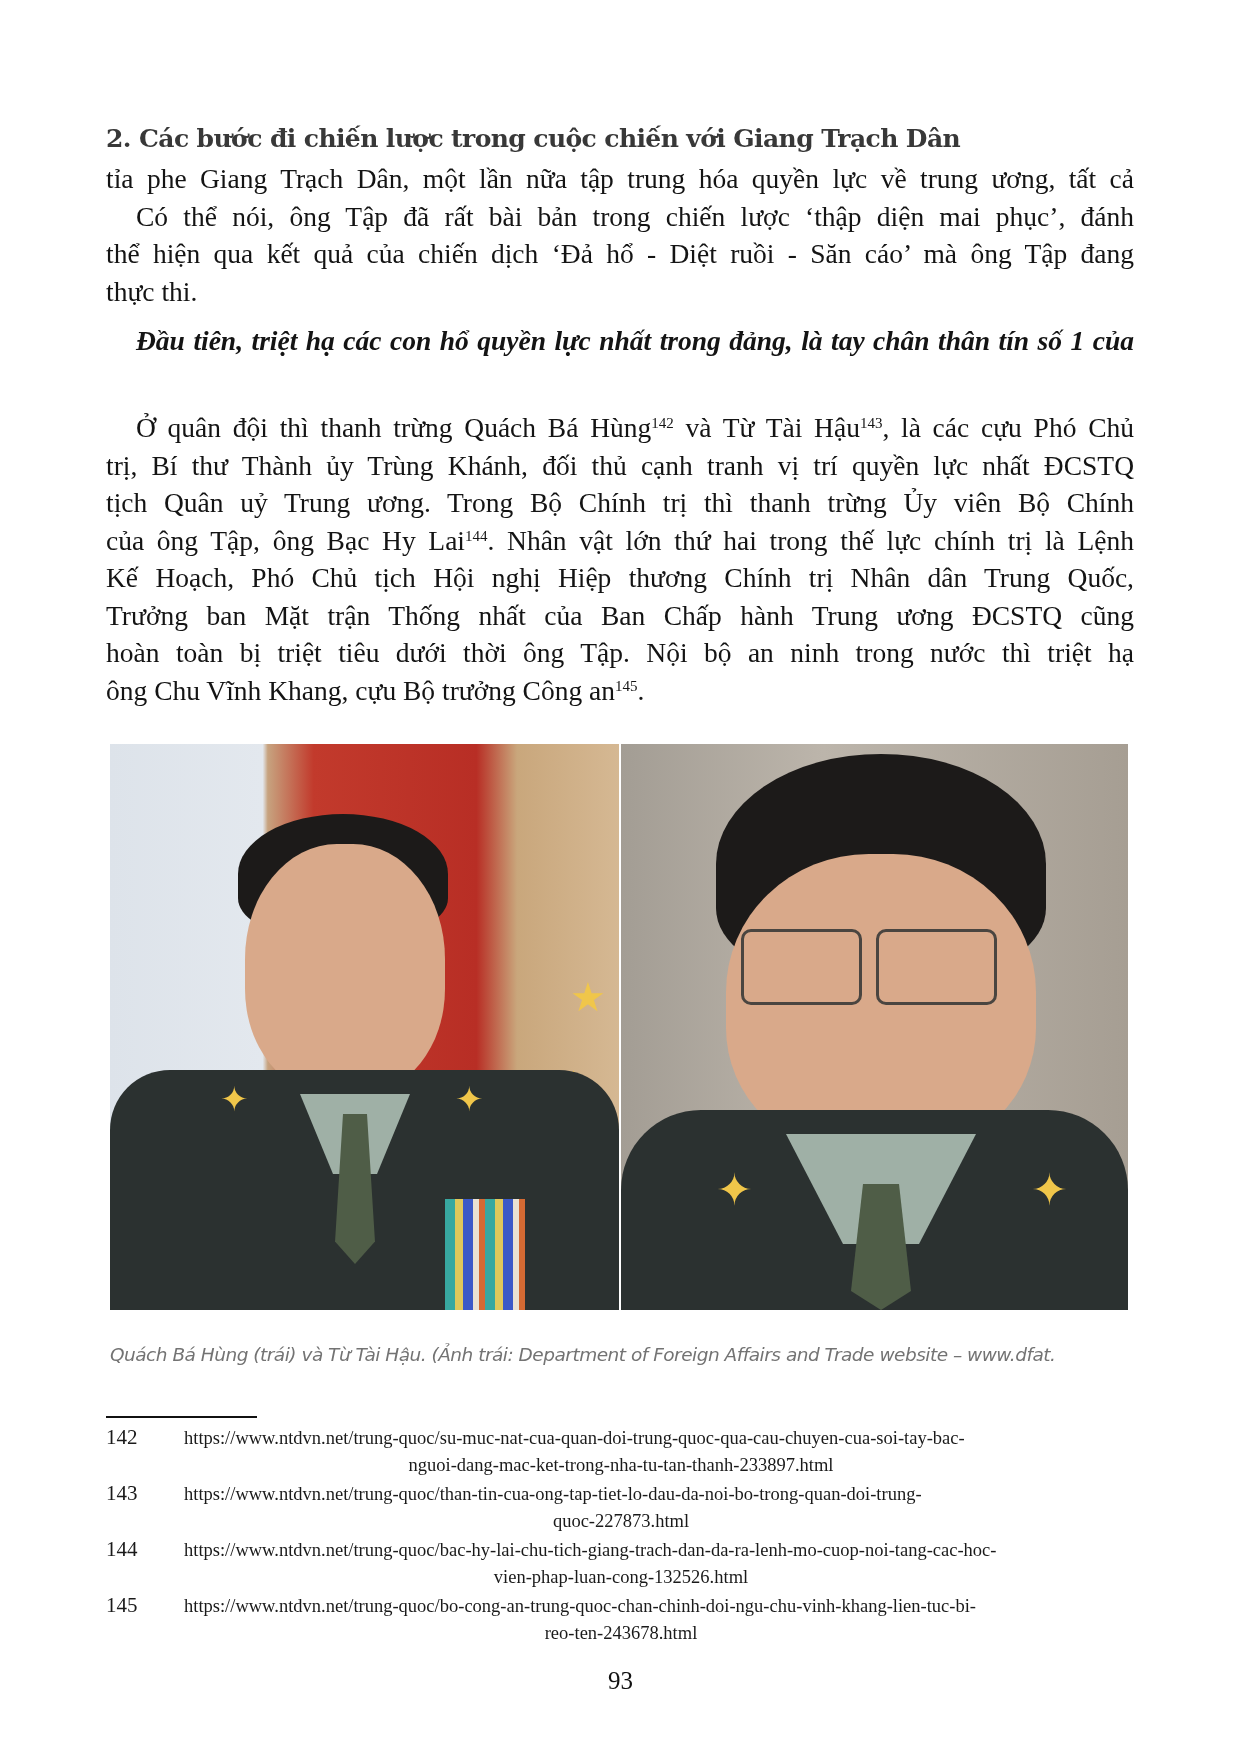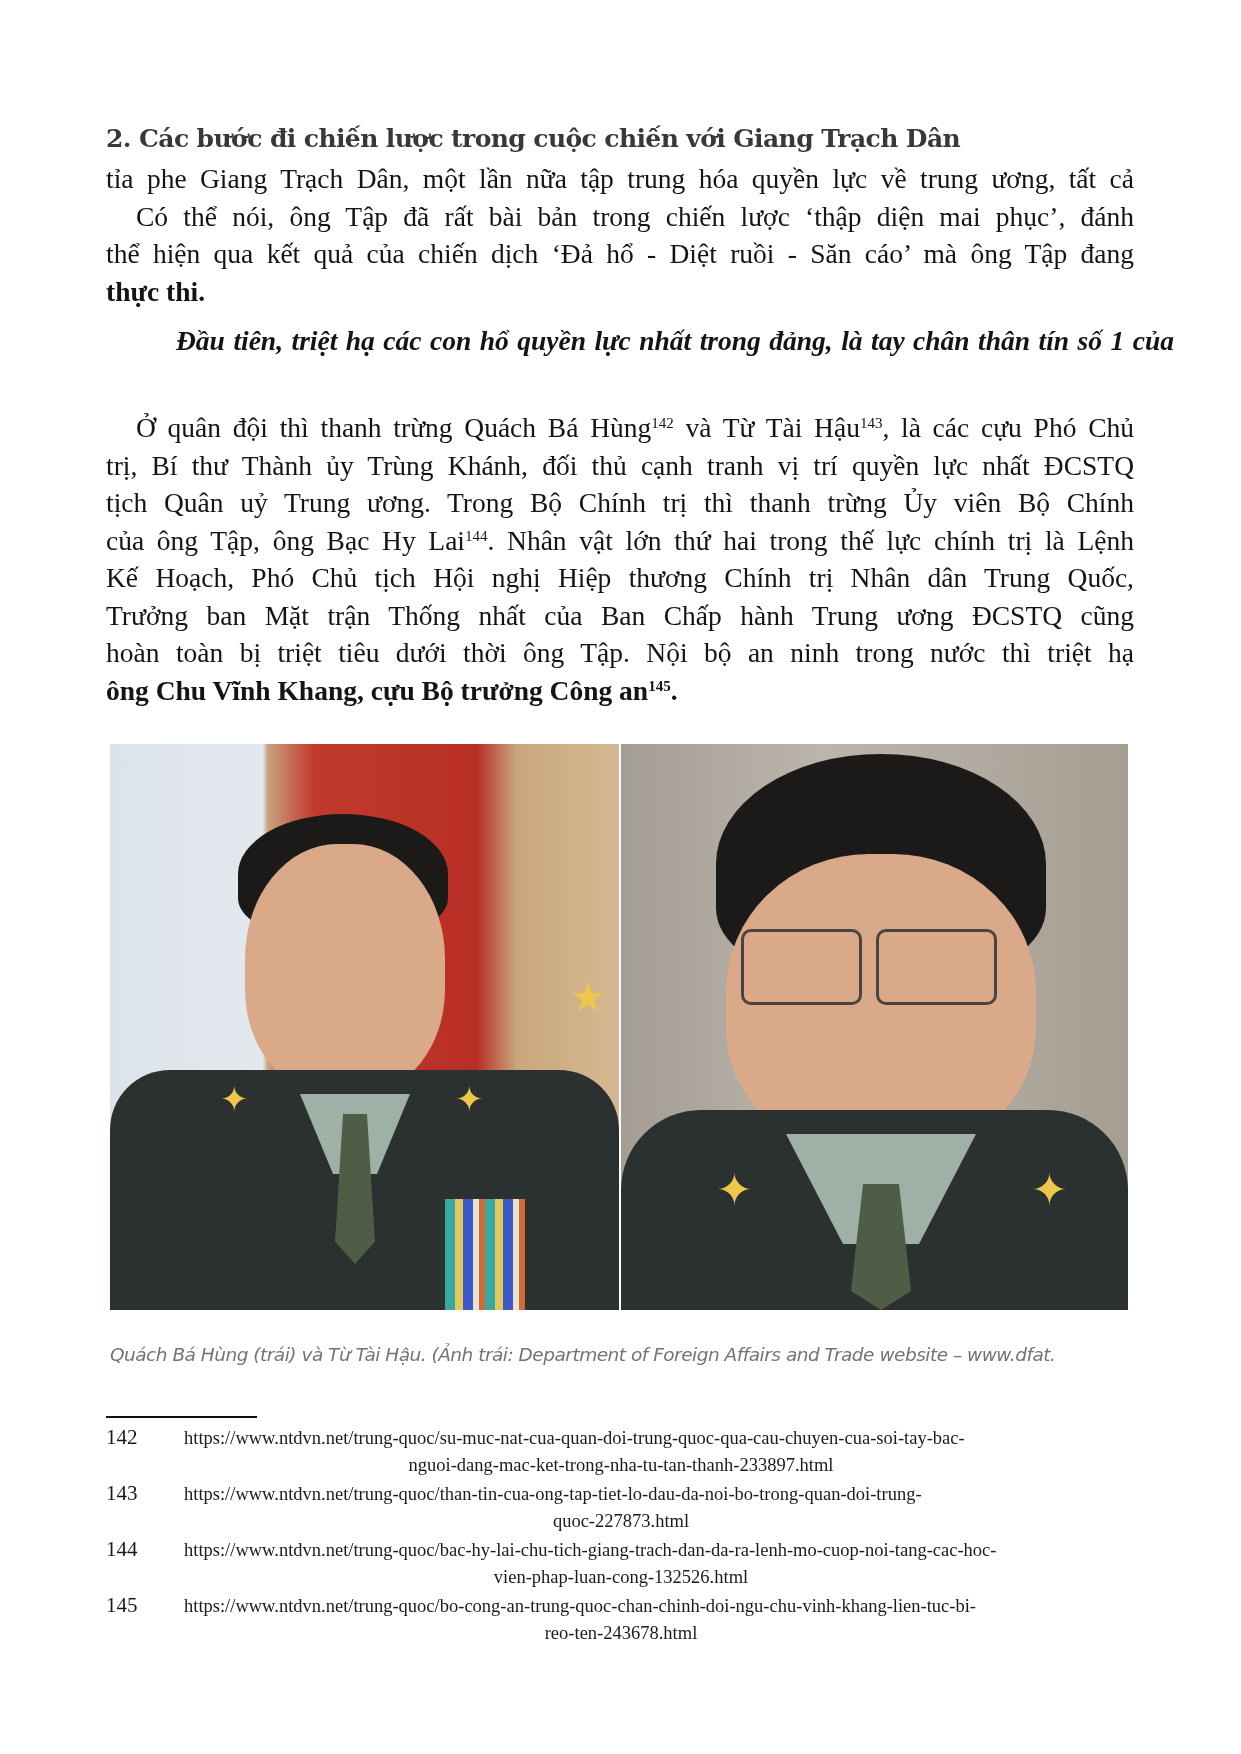--- a/index.html
+++ b/index.html
@@ -9,23 +9,23 @@
     position: absolute; left: 106px; top: 103px; width: 1030px;
     font-family: "DejaVu Serif", serif; font-weight: bold; font-size: 25px;
     color: #383838; letter-spacing: -0.6px; white-space: nowrap;
   }
   .body-text {
     position: absolute; left: 106px; width: 1028px;
     font-family: "Liberation Serif", serif; font-size: 27.5px; line-height: 37.5px;
     color: #141414;
   }
   .line { display: block; height: 37.5px; white-space: nowrap; text-align: justify; text-align-last: justify; }
-  .line.last { text-align-last: left; font-weight: bold; }
+  .line.last { text-align-last: left; }
   .line.indent { padding-left: 30px; }
-  .italic { font-style: italic; font-weight: bold; margin-left: 40px; }
+  .italic { font-style: italic; font-weight: bold; }
   sup { font-size: 15px; vertical-align: 9px; line-height: 0; }
   .figure { position: absolute; left: 110px; top: 744px; width: 1018px; height: 566px; display: flex; gap: 2px; background: #fff; }
   .photo { position: relative; height: 566px; overflow: hidden; }
   .photo-left { width: 509px; background: linear-gradient(90deg, #dde3ea 0%, #e3e8ee 30%, #c7a37f 31%, #c23a2c 40%, #b82e25 72%, #c9a77c 80%, #d5b893 100%); }
   .photo-right { width: 507px; background: linear-gradient(90deg, #a39d94 0%, #bcb5ab 40%, #a69e93 100%); }
   .head { position: absolute; border-radius: 46% 46% 42% 42%; background: #d9a98a; }
   .hair { position: absolute; border-radius: 50% 50% 30% 30%; background: #1c1a19; }
   .uniform { position: absolute; bottom: 0; background: #2b3130; }
   .shirt { position: absolute; background: #9fb0a6; }
   .tie { position: absolute; background: #4f5d47; }
@@ -123,14 +123,15 @@
     <div class="fn">
       <span class="fn-num">144</span><span>https://www.ntdvn.net/trung-quoc/bac-hy-lai-chu-tich-giang-trach-dan-da-ra-lenh-mo-cuop-noi-tang-cac-hoc-</span>
       <span class="fn-line2">vien-phap-luan-cong-132526.html</span>
     </div>
     <div class="fn">
       <span class="fn-num">145</span><span>https://www.ntdvn.net/trung-quoc/bo-cong-an-trung-quoc-chan-chinh-doi-ngu-chu-vinh-khang-lien-tuc-bi-</span>
       <span class="fn-line2">reo-ten-243678.html</span>
     </div>
   </div>
 
+  <div class="page-number">93</div>
 
 </div>
 
 </body></html>

